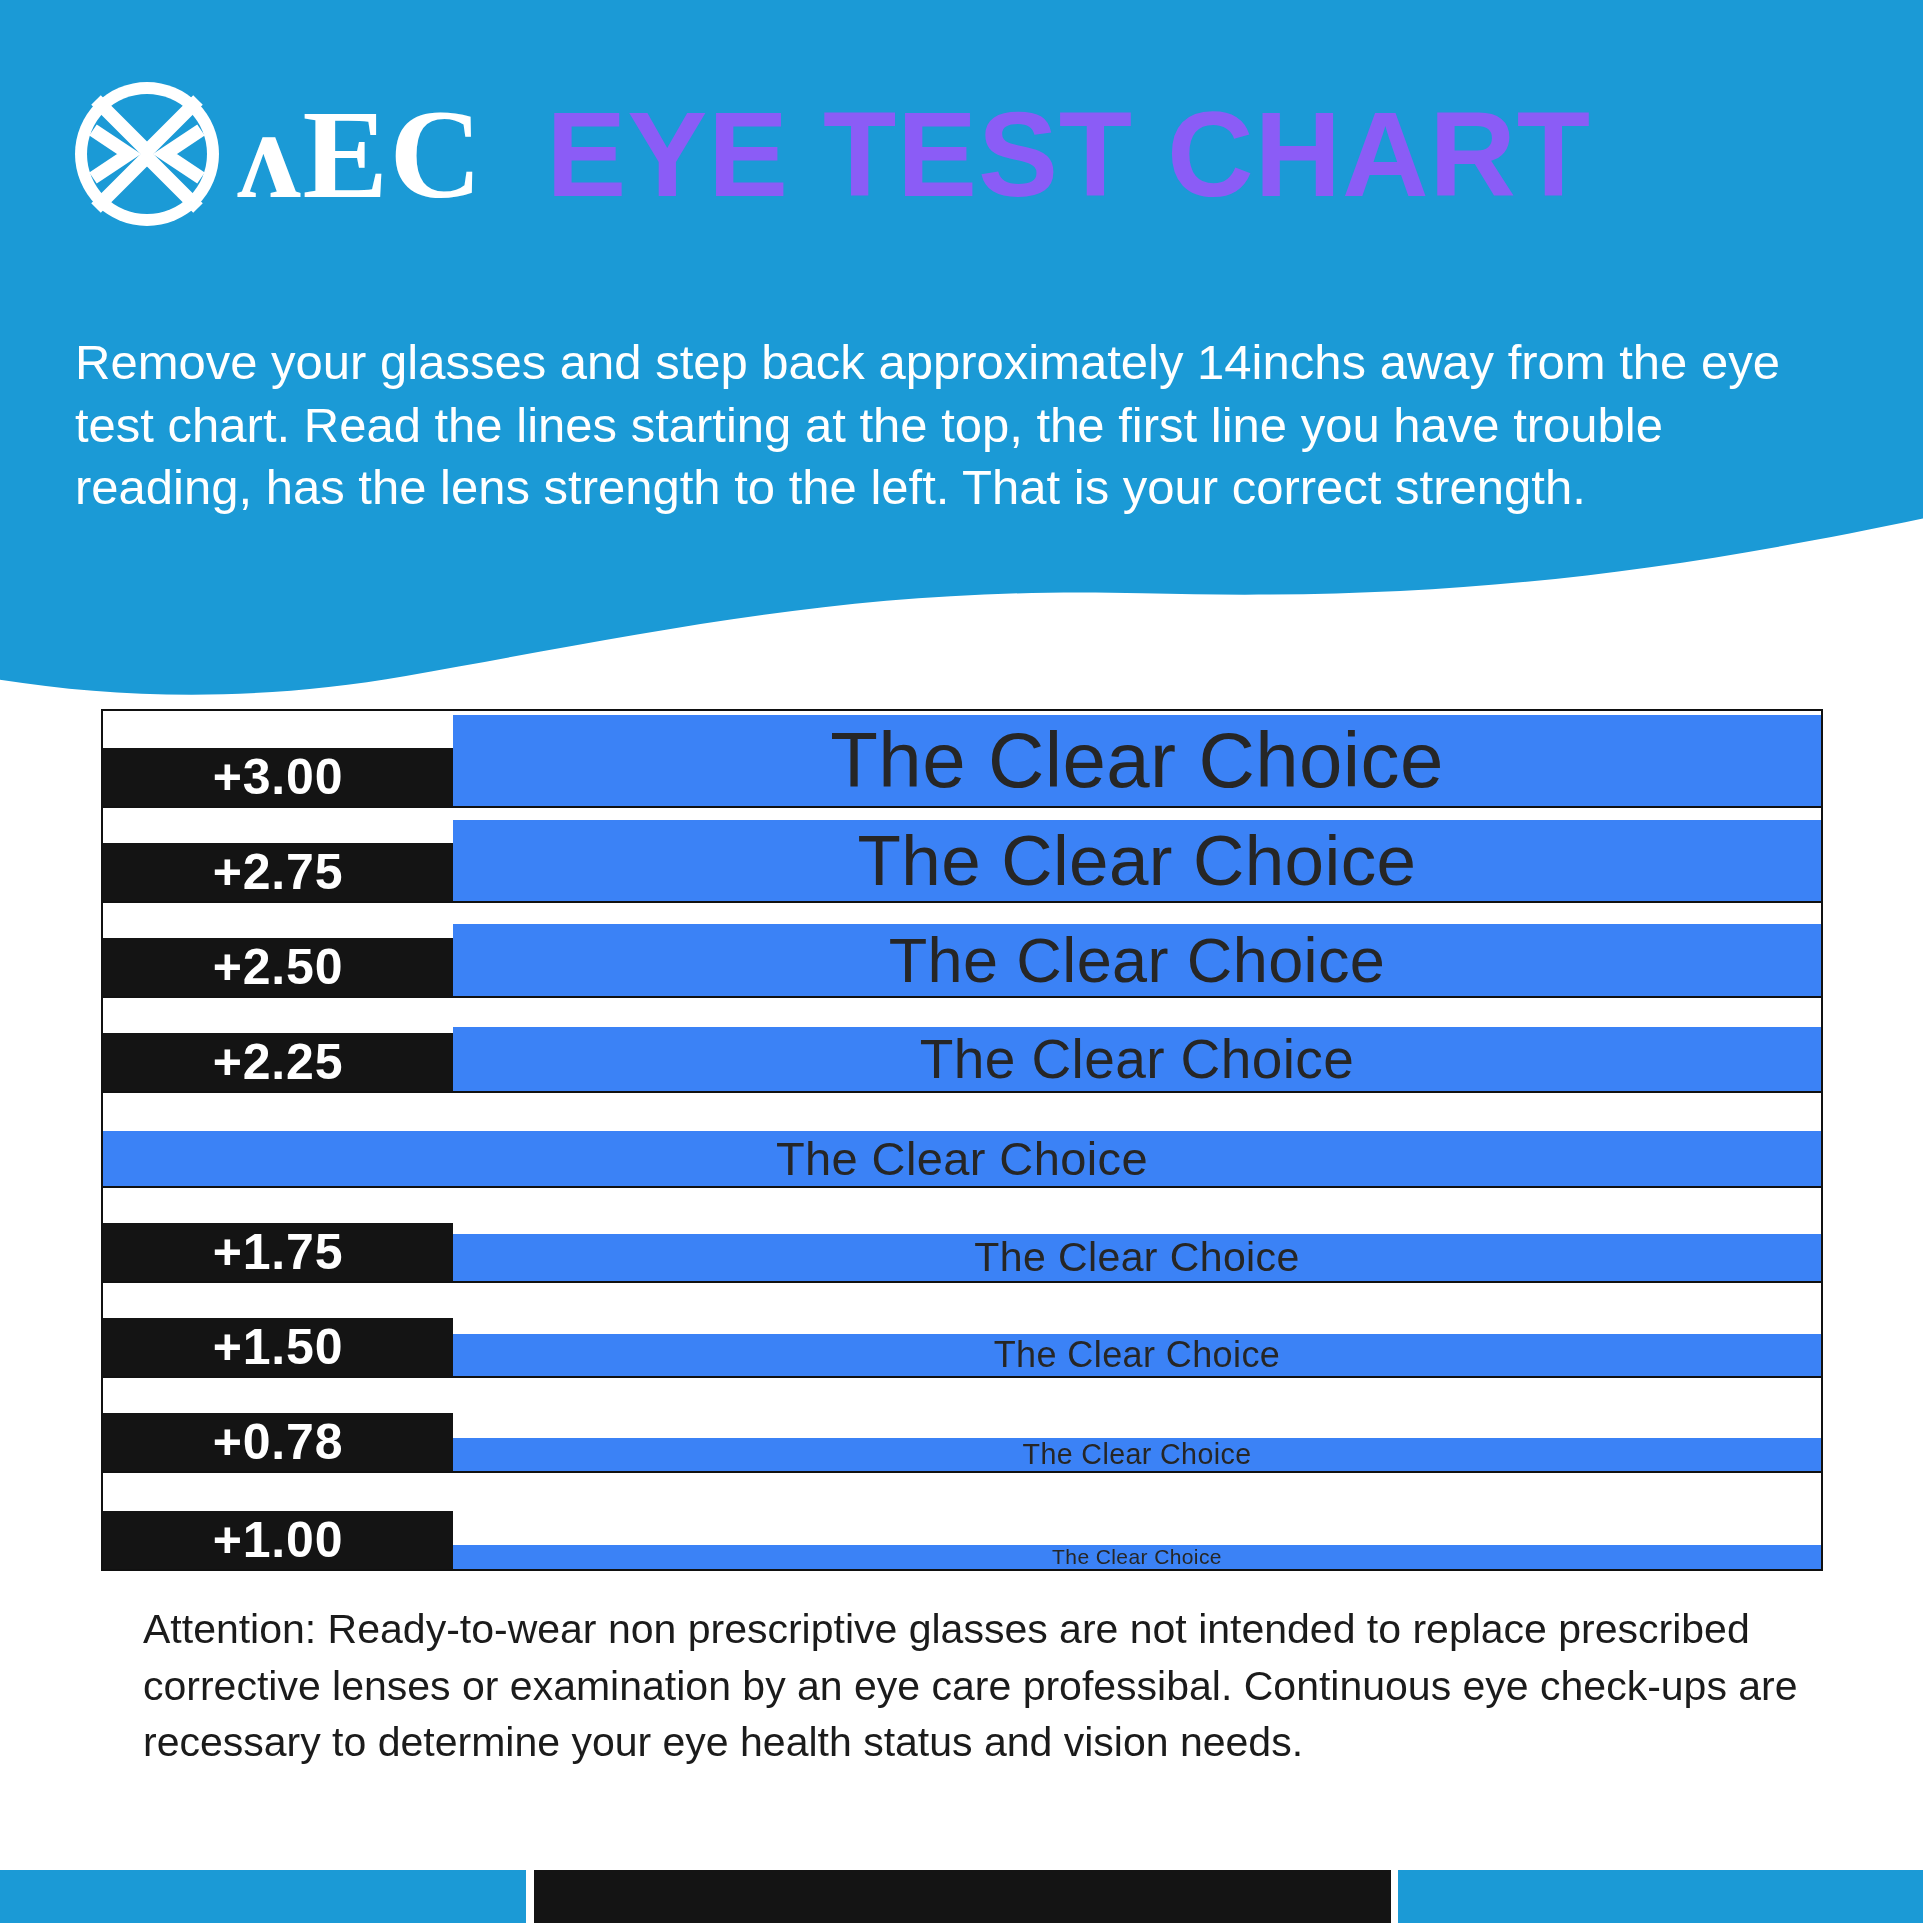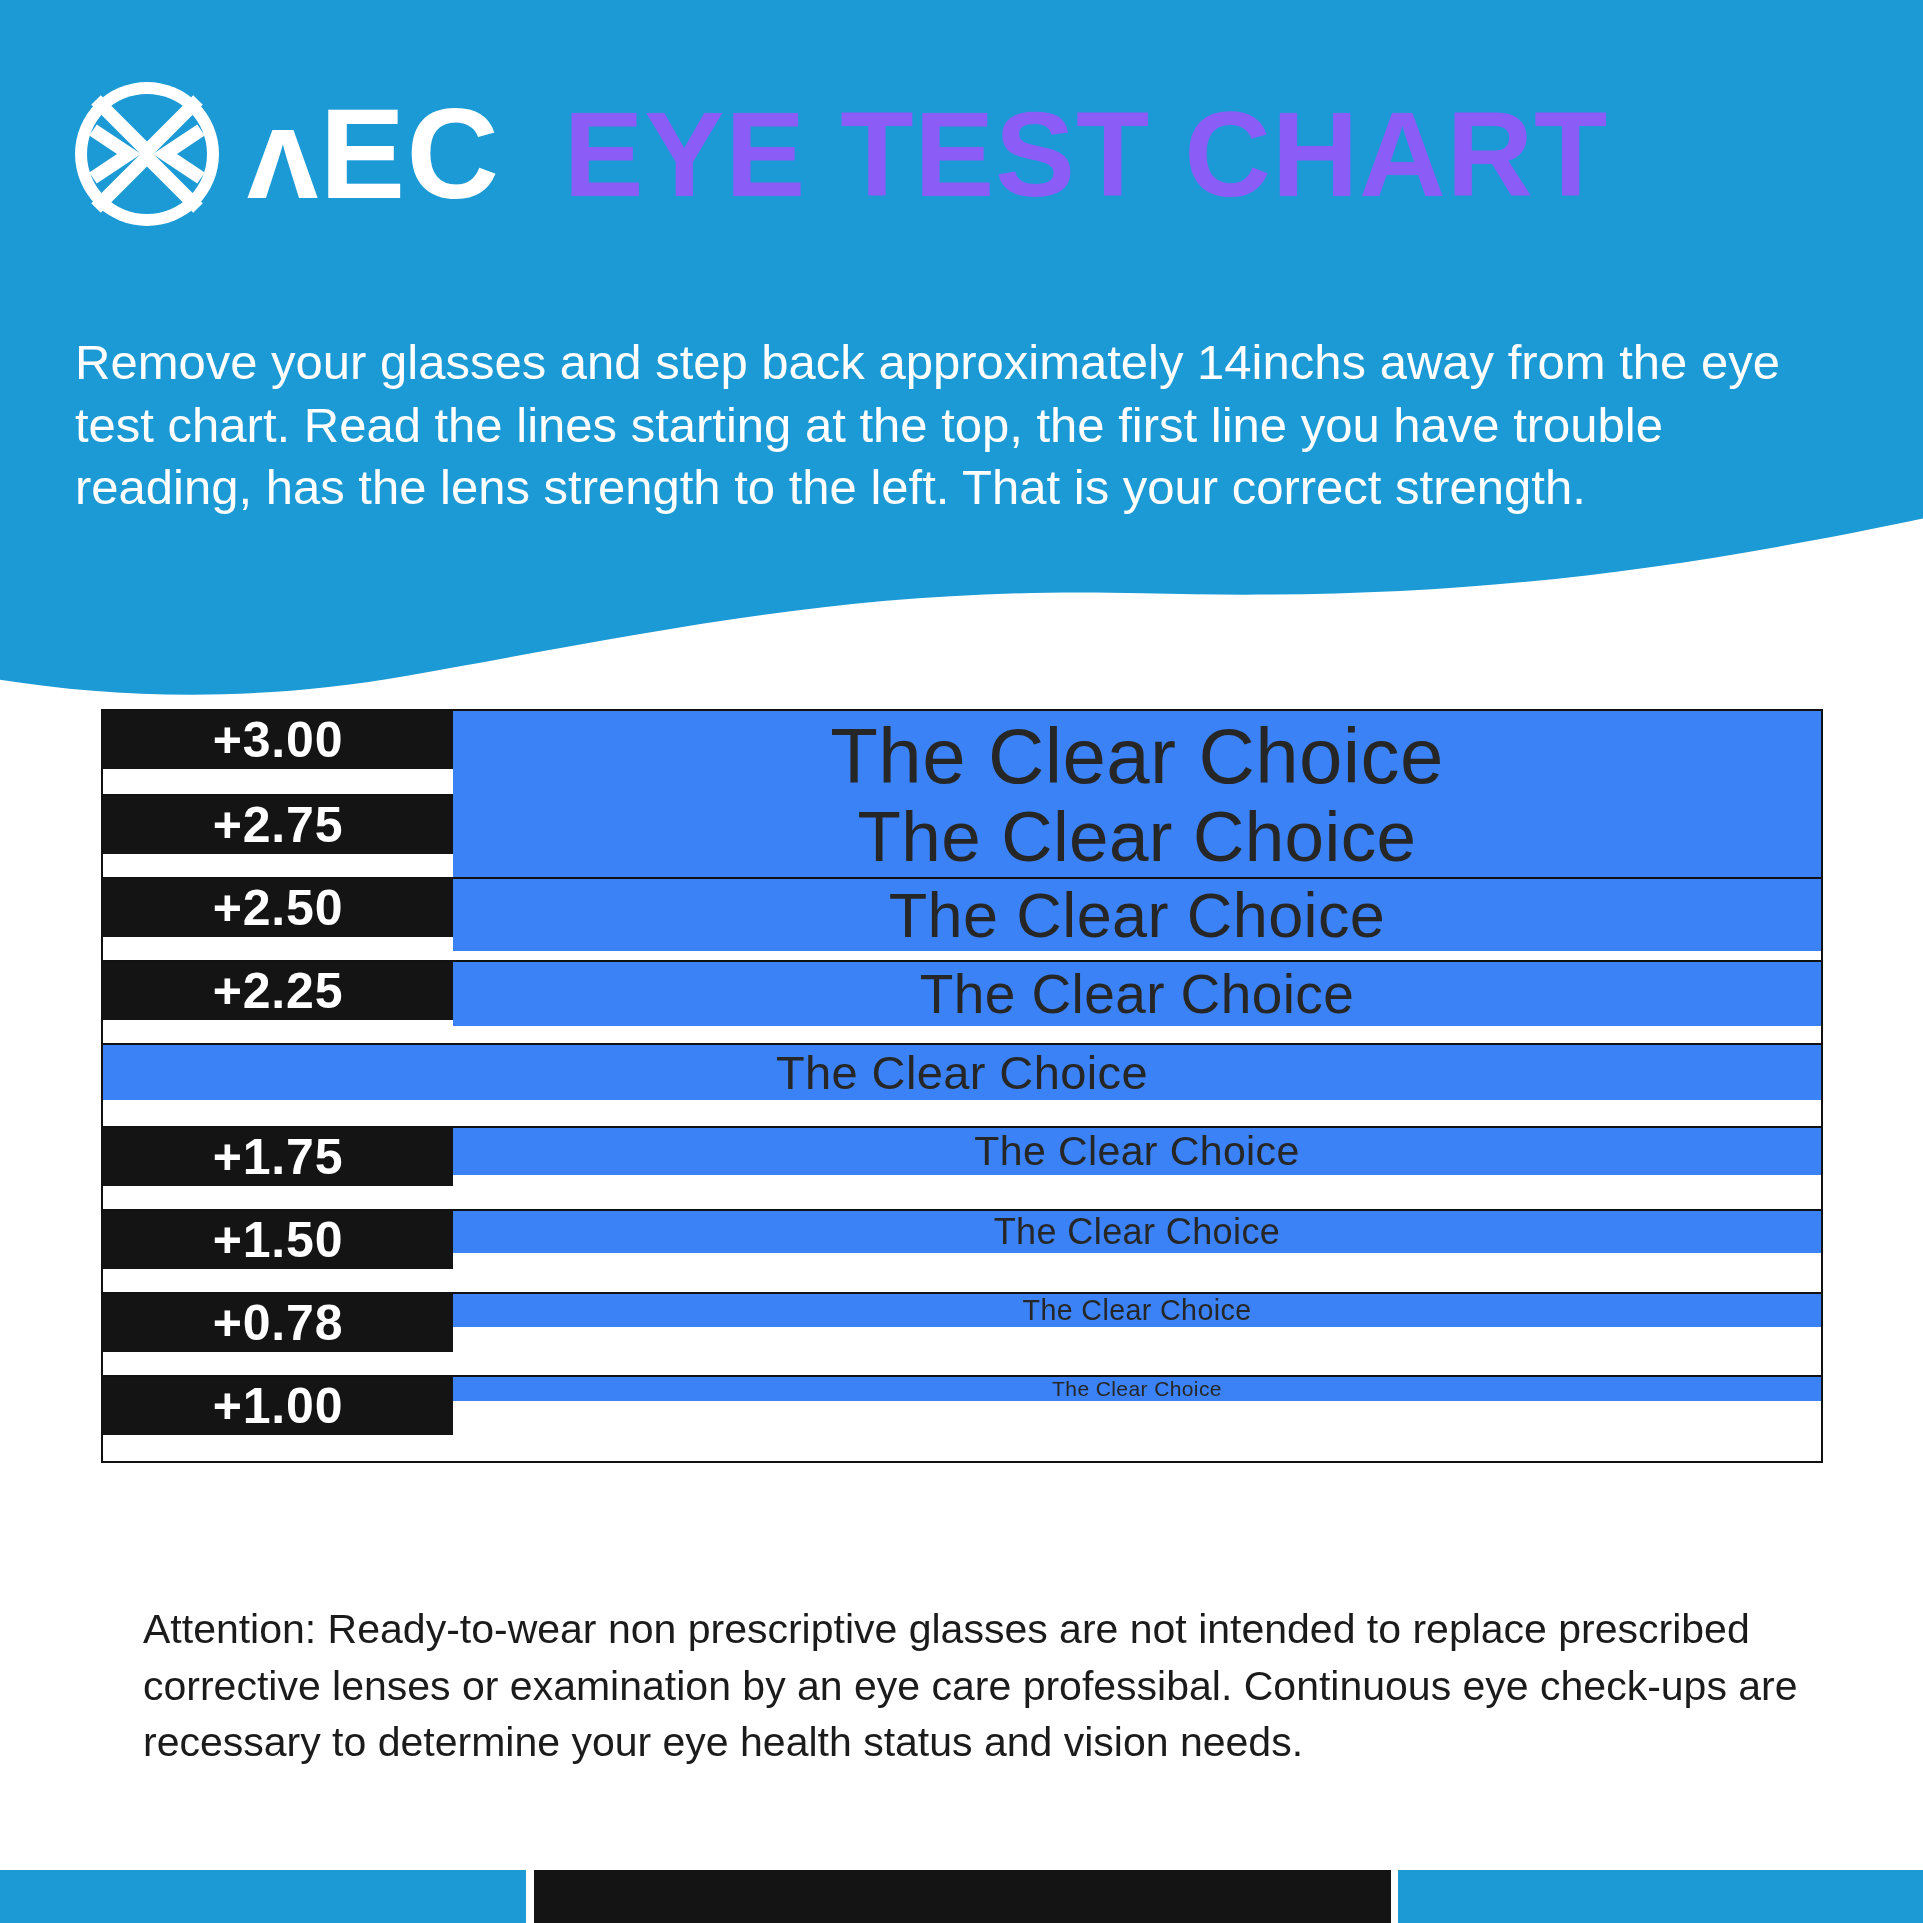--- a/index.html
+++ b/index.html
@@ -47,22 +47,22 @@
     width: 150px;
     height: 150px;
     flex: 0 0 auto;
   }
   .logo-aec {
     color: #ffffff;
     font-size: 128px;
     font-weight: bold;
     letter-spacing: 1.5px;
     line-height: 1;
-    margin-left: 25px;
-    font-family: Liberation Sans, sans-serif;
+    margin-left: 15px;
+    font-family: Liberation Serif, serif;
   }
   .logo-title {
     color: #8b5cf6;
     font-size: 120px;
     font-weight: bold;
     letter-spacing: 0.8px;
     line-height: 1;
     margin-left: 63px;
     white-space: nowrap;
     font-family: "Liberation Sans", sans-serif;
@@ -83,23 +83,24 @@
   .chart {
     position: absolute;
     left: 101px;
     top: 709px;
     width: 1722px;
     border: 2.3px solid #111111;
     box-sizing: border-box;
   }
   .row {
     display: flex;
-    align-items: flex-start;
+    align-items: flex-end;
     border-bottom: 2.3px solid #111111;
     background: #ffffff;
+    margin-top: 12px;
   }
   .row:last-child { border-bottom: none; }
 
   .power {
     flex: 0 0 350px;
     background: #141414;
     color: #ffffff;
     display: flex;
     align-items: center;
     justify-content: center;

